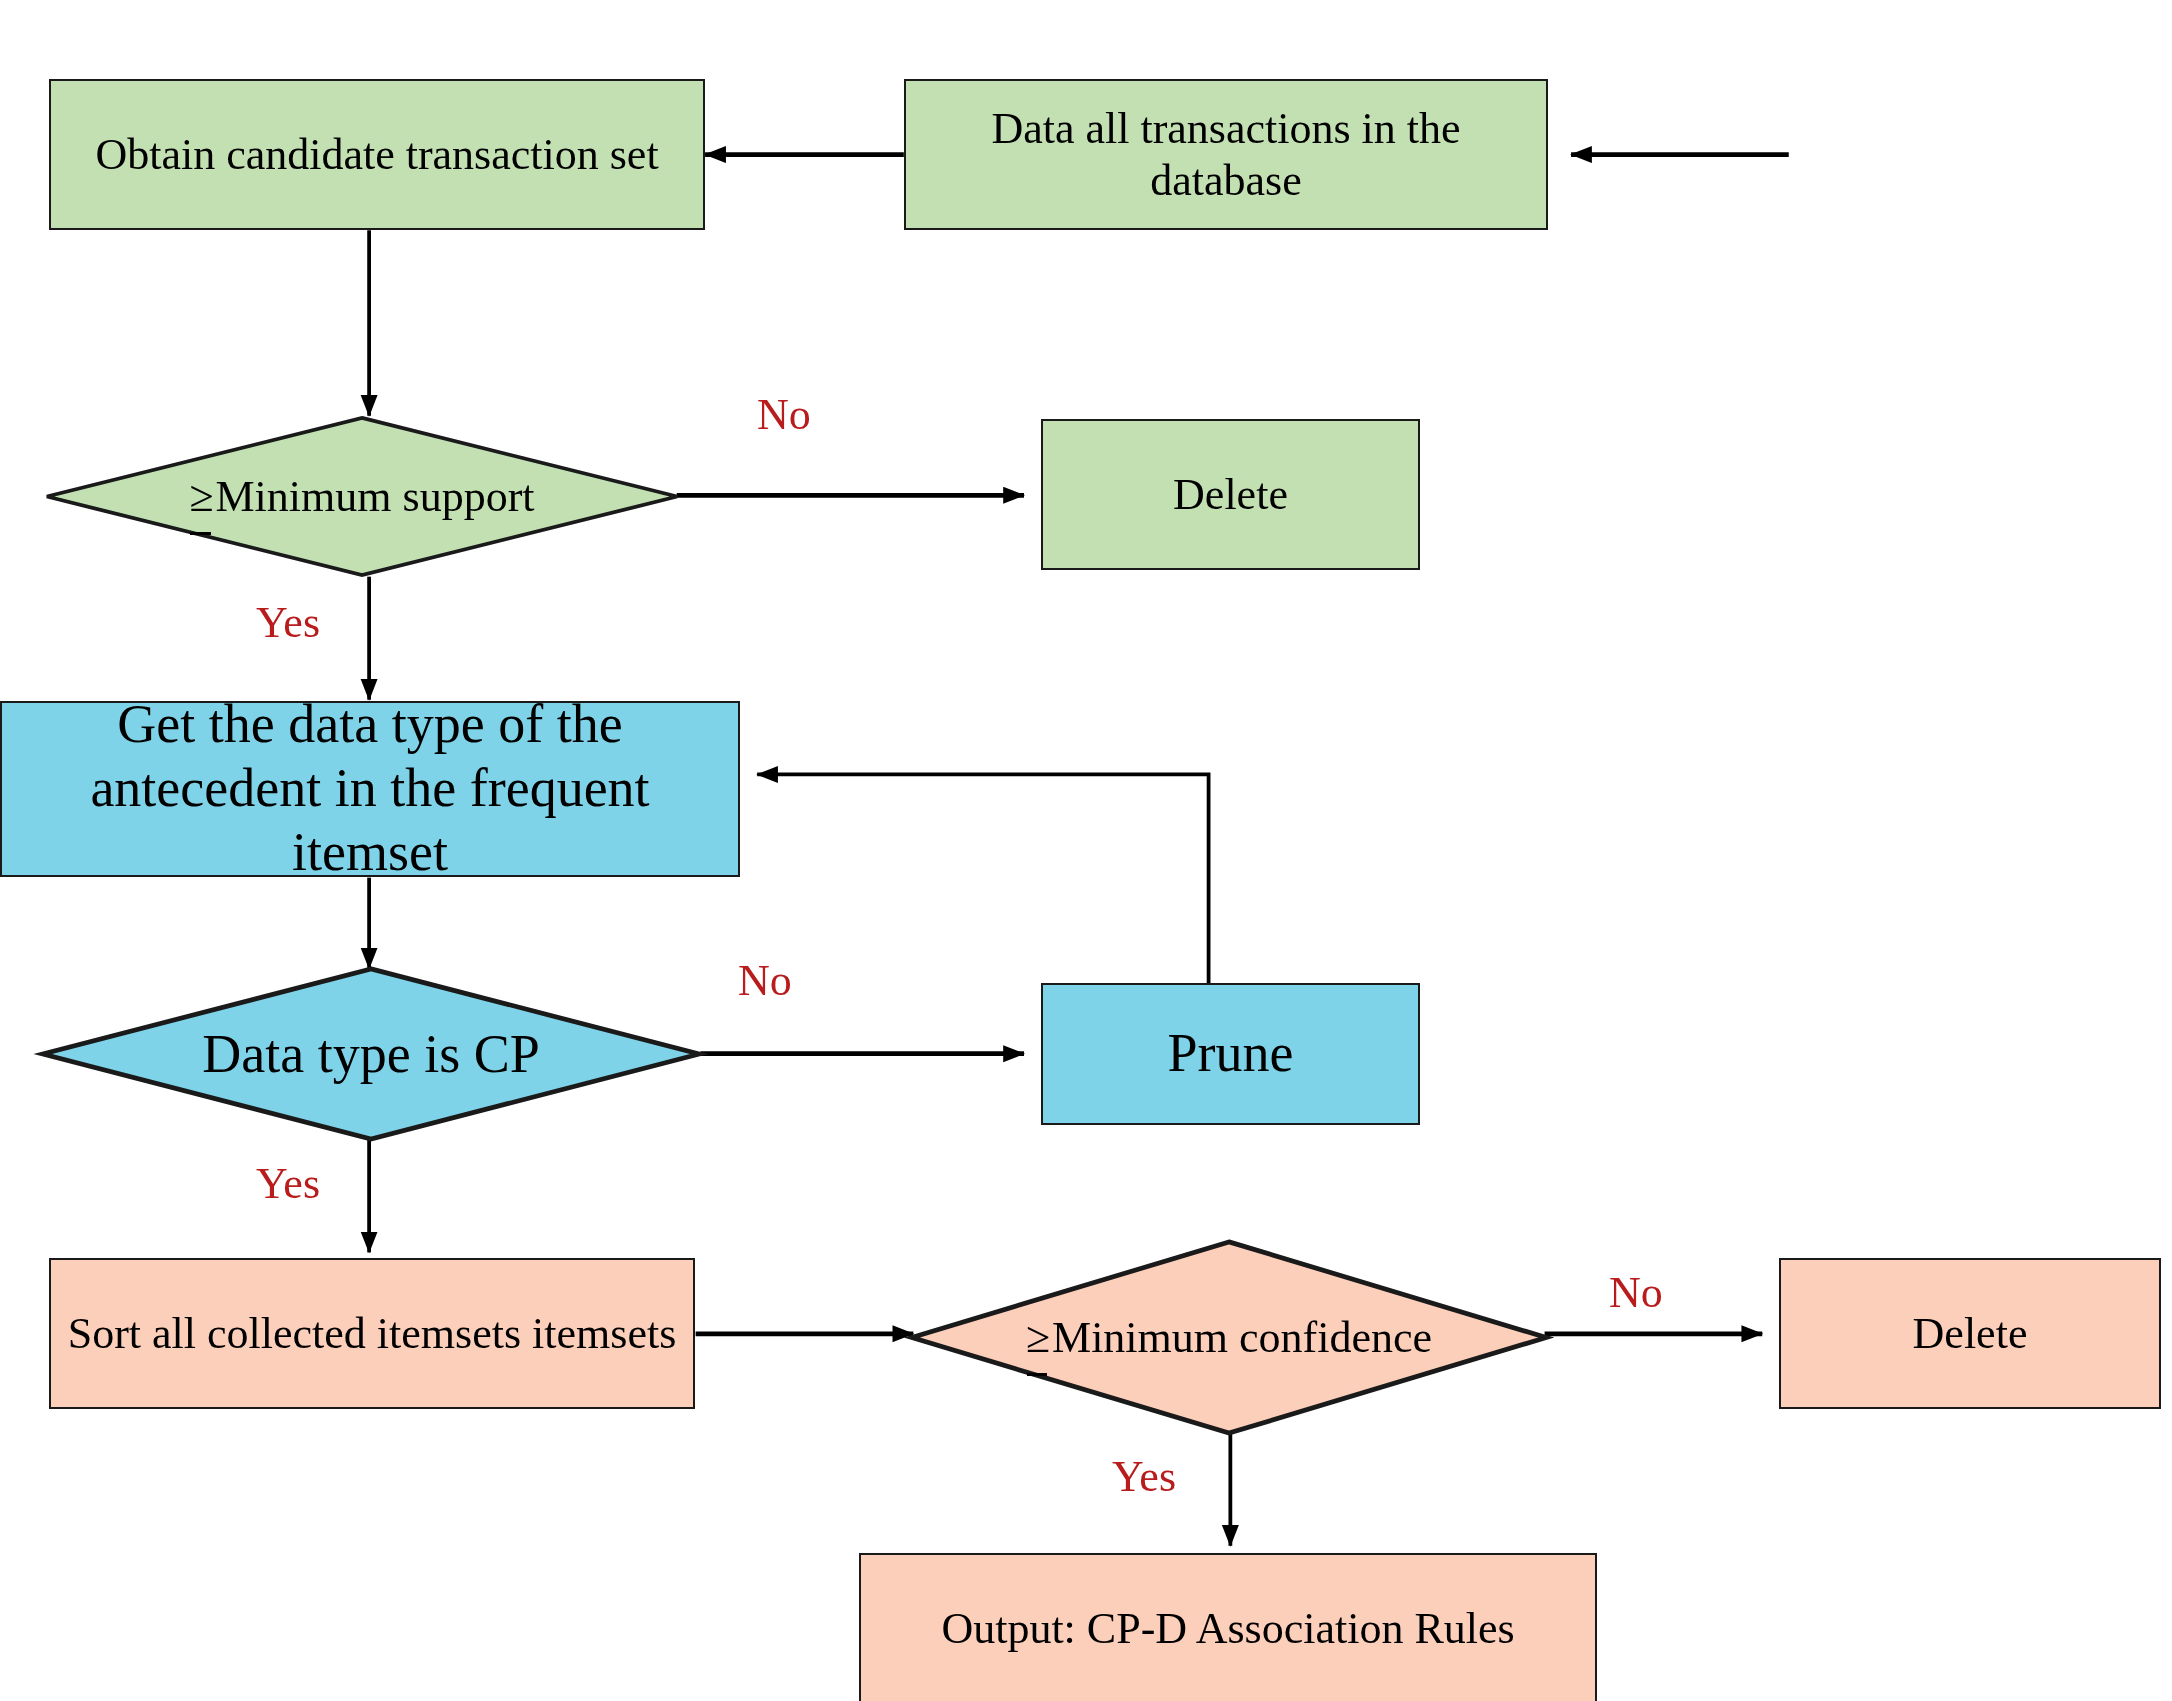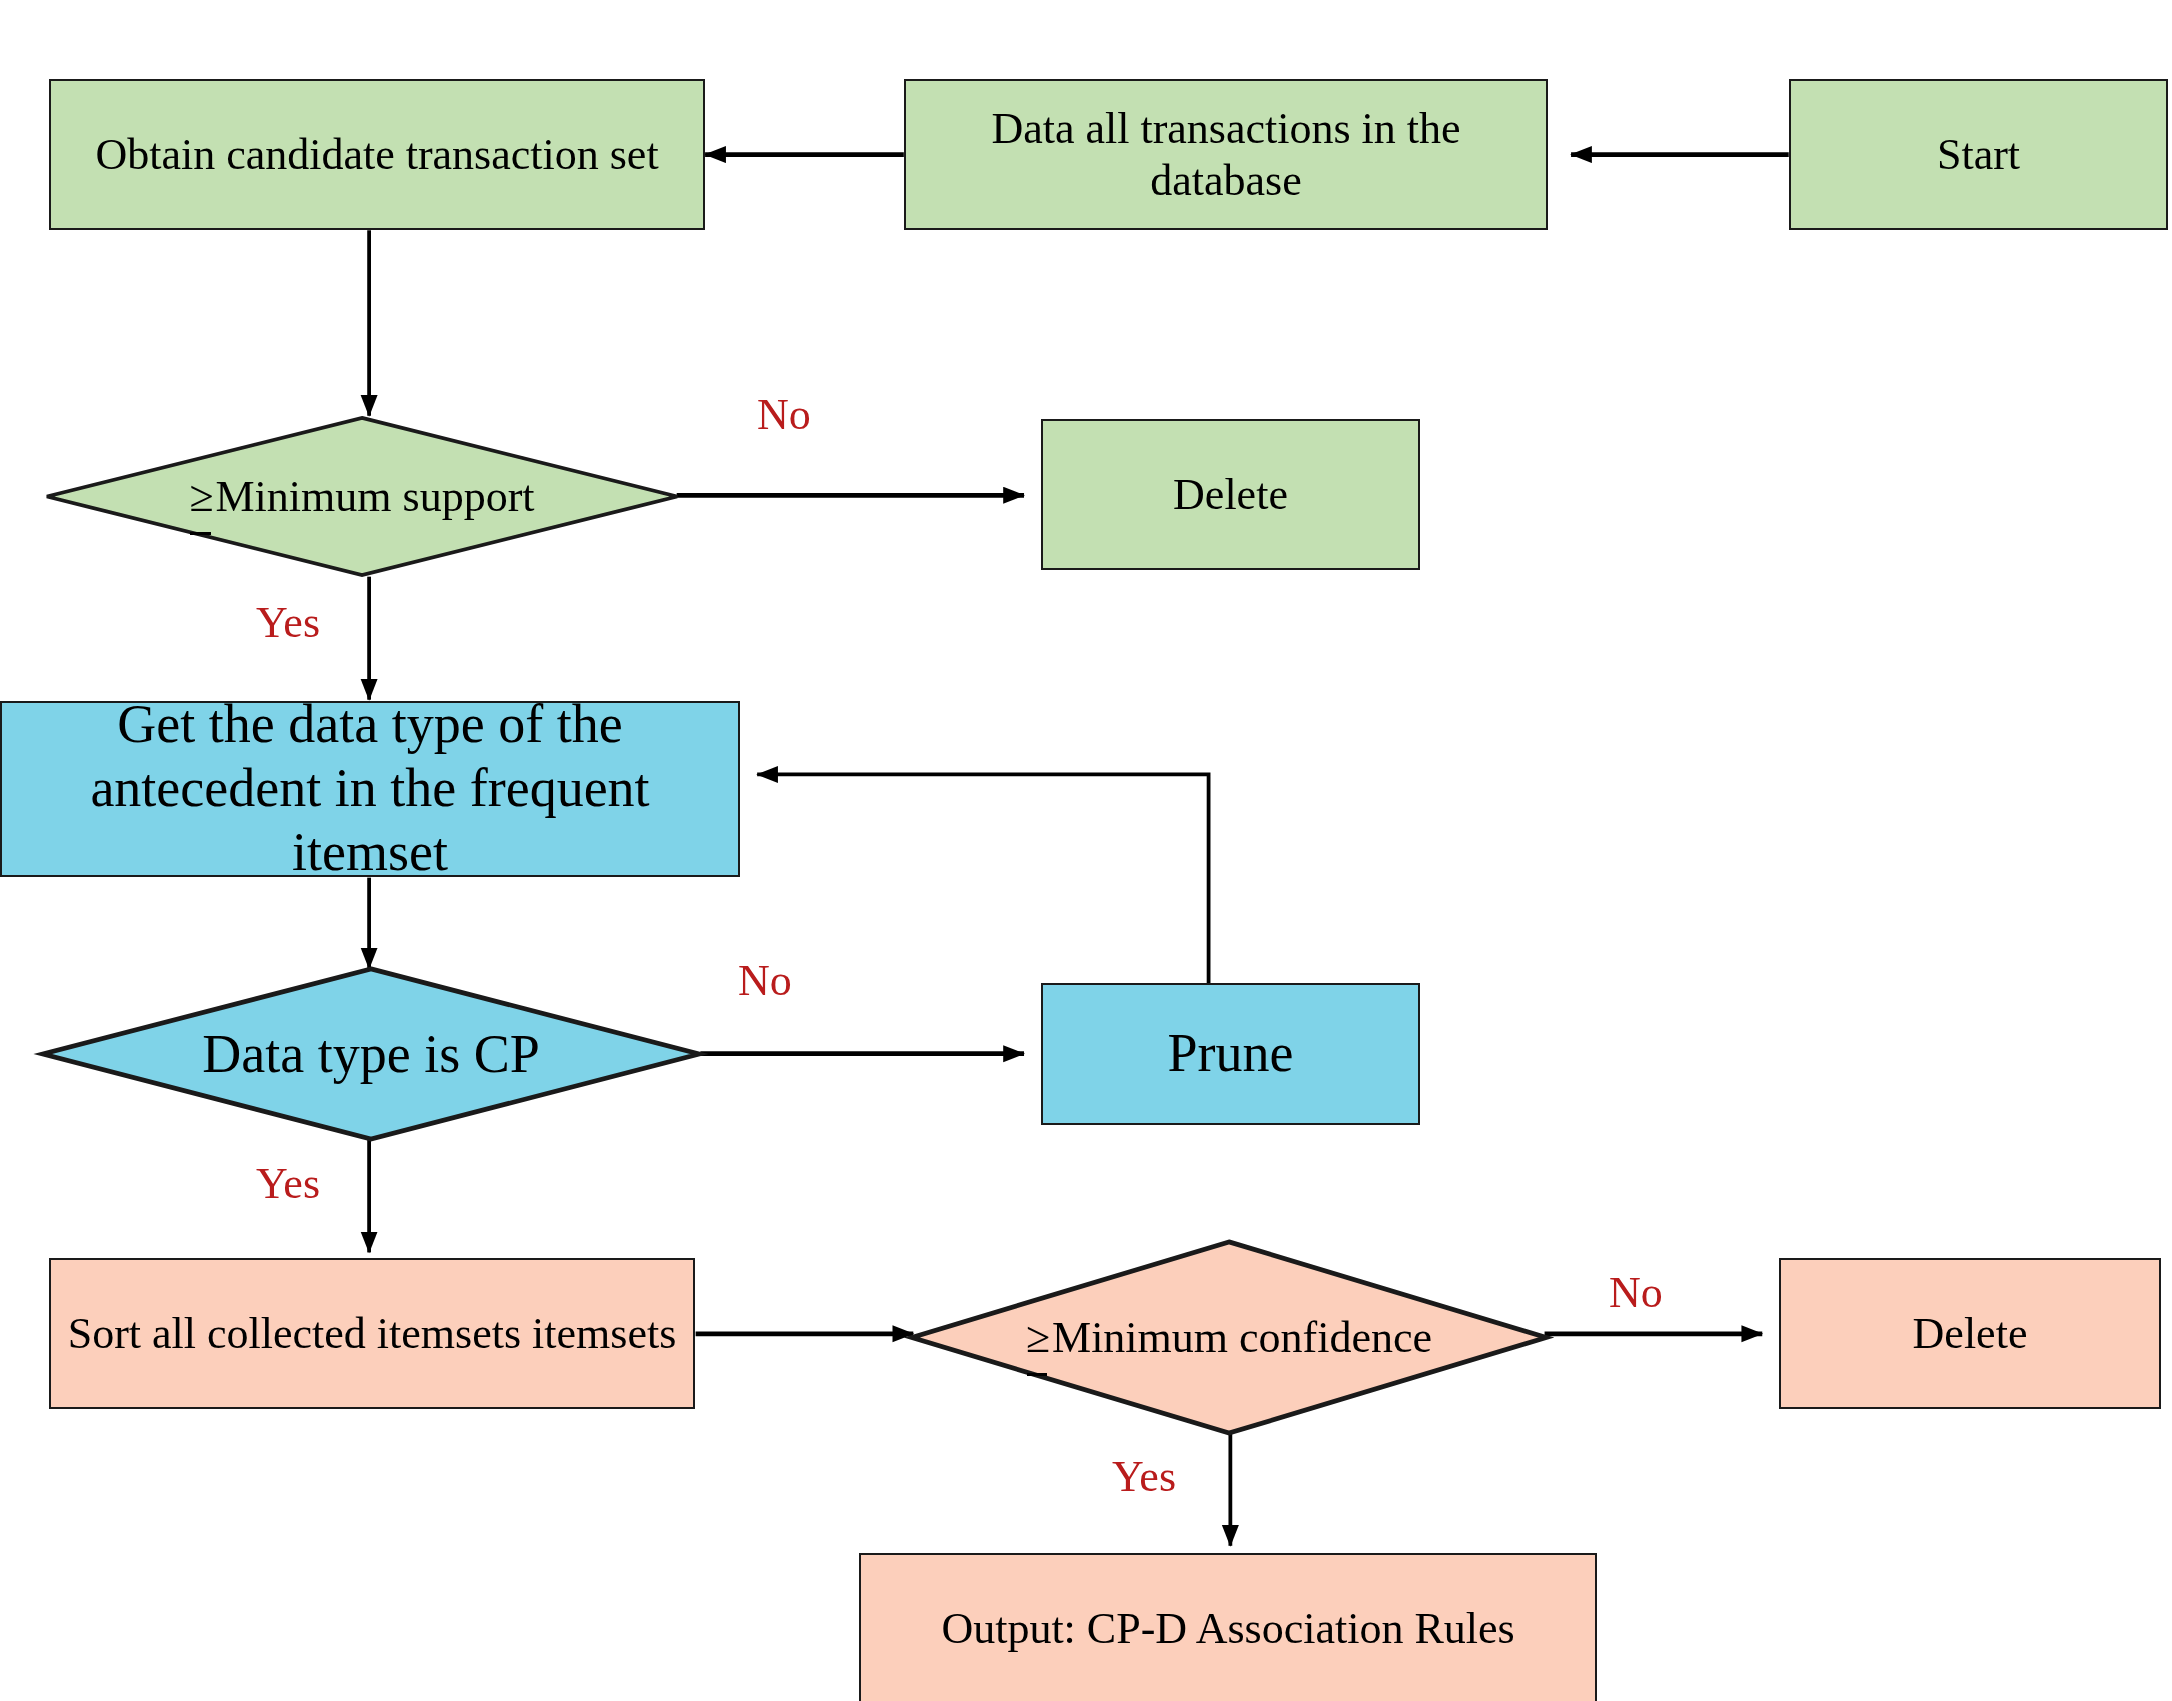--- a/index.html
+++ b/index.html
@@ -125,23 +125,20 @@
   </svg>
 
   <div class="node rect f46" style="left:49px; top:59px; width:656px; height:151px; background:#c3e0b2;">
     <div class="label">Obtain candidate transaction set</div>
   </div>
 
   <div class="node rect f46" style="left:904px; top:59px; width:644px; height:151px; background:#c3e0b2;">
     <div class="label">Data all transactions in the database</div>
   </div>
 
-  <div class="node rect f46" style="left:1789px; top:59px; width:379px; height:151px; background:#c3e0b2;">
-    <div class="label">Start</div>
-  </div>
 
   <div class="diamond-wrap" style="left:45px; top:396px; width:634px; height:161px;">
     <svg class="shape" width="634" height="161" viewBox="0 0 670 170">
       <polygon points="335,2 668,85 335,168 2,85" fill="#c3e0b2" stroke="#1a1a1a" stroke-width="4"></polygon>
     </svg>
     <div class="label f46">
       <span class="ge">
         <span>≥</span><span class="bar"></span>
       </span>
         <span> Minimum support</span>

